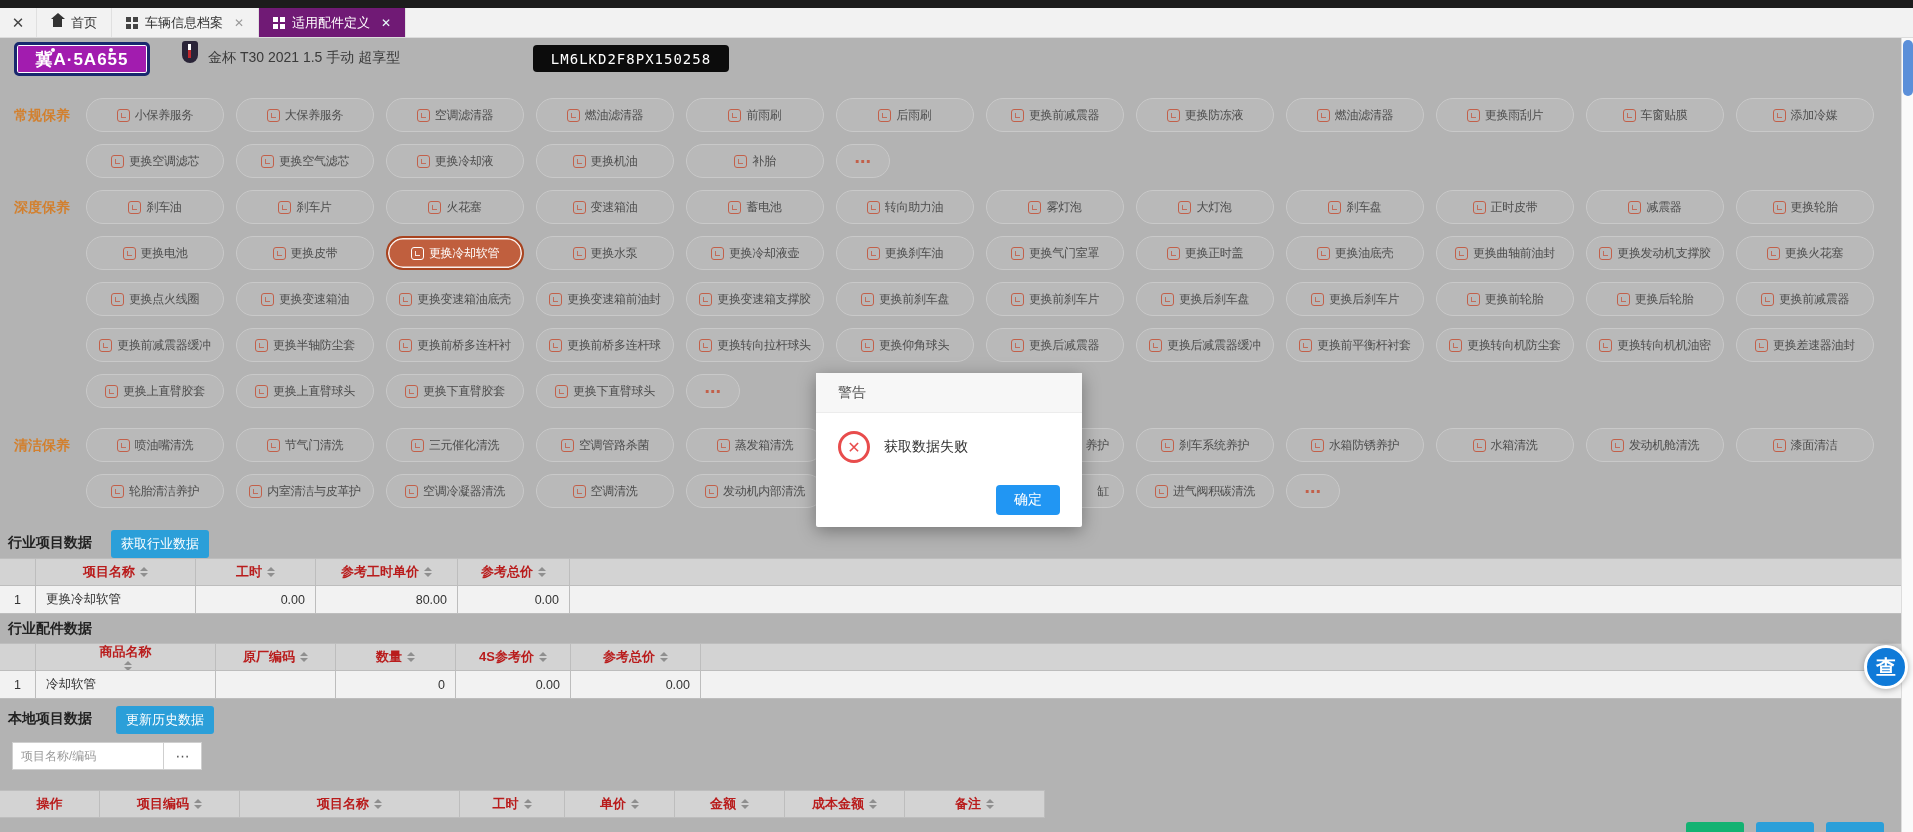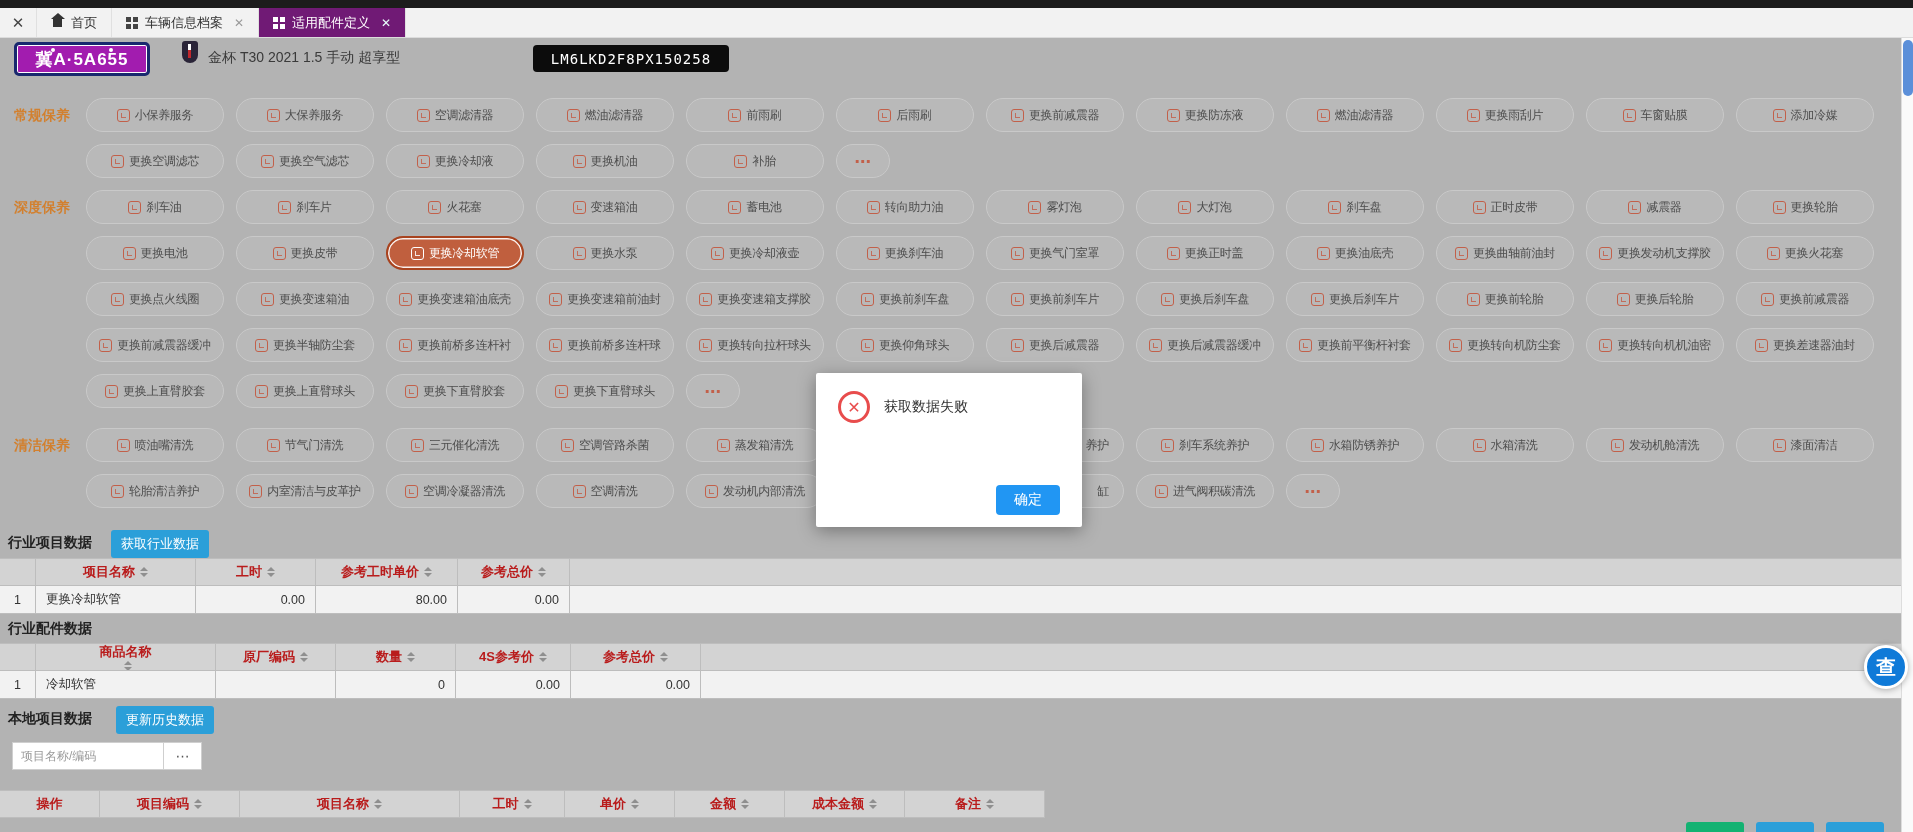--- a/index.html
+++ b/index.html
@@ -712,20 +712,21 @@
         <span>备注</span>
         <span class="sort">
           <i class="up"></i>
           <i class="dn"></i>
         </span>
       </div>
     </div>
   </div>
 
 <div class="overlay">
+  <div class="m-title">警告</div>
   <div class="m-body">
     <div class="err-ico">✕</div>
     <div class="m-msg">获取数据失败</div>
   </div>
   <button class="m-ok">确定</button>
 </div>
 
 <div class="scrollbar">
   <div class="scroll-thumb"></div>
 </div>

